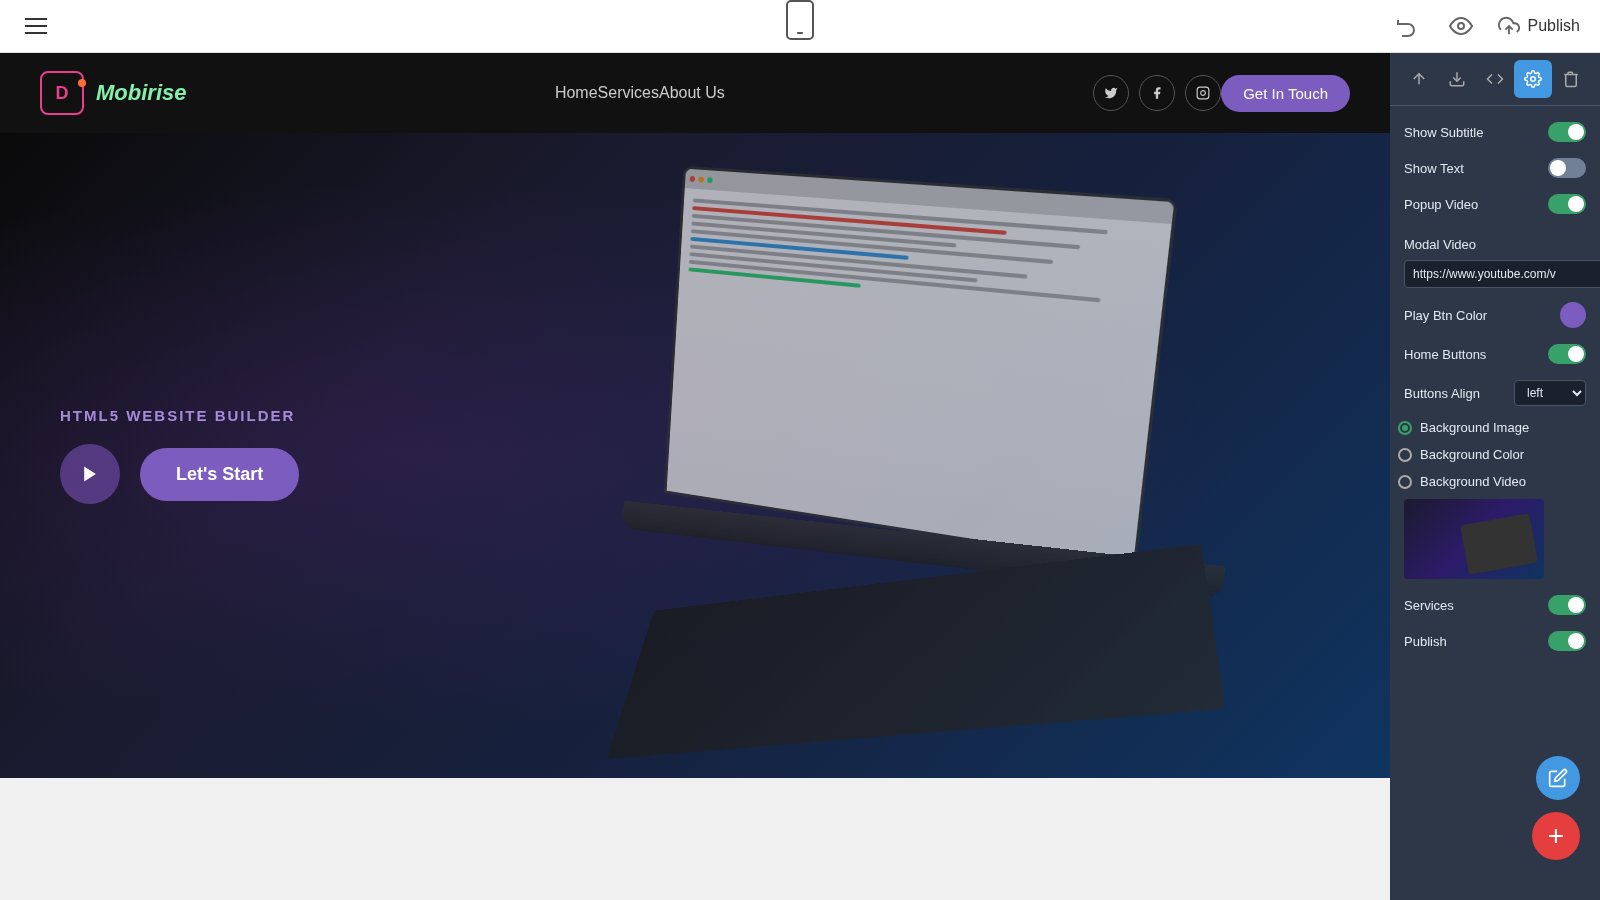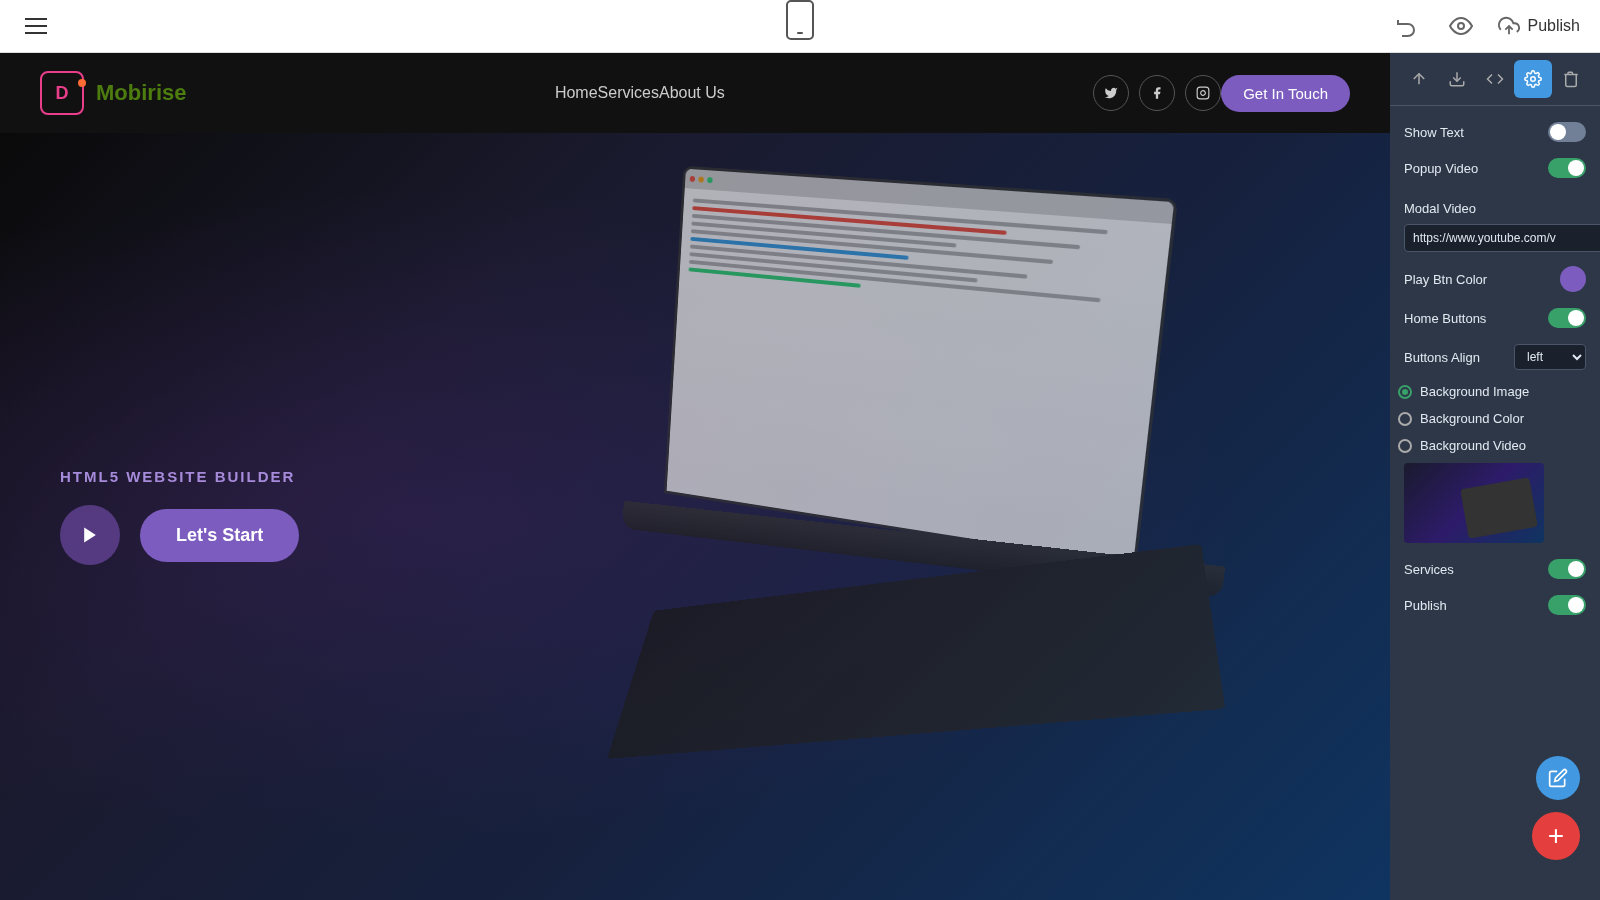--- a/index.html
+++ b/index.html
@@ -62,34 +62,34 @@
       justify-content: space-between;
       padding: 0 40px;
       position: relative;
       z-index: 10;
     }
     .site-logo { display: flex; align-items: center; gap: 12px; }
     .site-logo-icon {
       width: 44px; height: 44px; border: 2px solid #e83e8c; border-radius: 8px; display: flex; align-items: center; justify-content: center; color: #e83e8c; font-size: 20px; position: relative;
     }
     .site-logo-icon::after { content: ''; position: absolute; right: -4px; top: 6px; width: 8px; height: 8px; background: #ff6b35; border-radius: 50%; }
-    .site-logo-text { color: #4d7c0f; font-size: 22px; font-weight: 600; }
+    .site-logo-text { color: #86efac; font-size: 22px; font-weight: 600; font-style: italic; }
 
     .site-nav { display: flex; align-items: center; }
     .site-nav-item { color: #ccc; font-size: 16px; font-weight: 400; cursor: pointer; text-decoration: none; }
     .site-nav-social { display: flex; align-items: center; gap: 10px; }
     .social-icon { width: 36px; height: 36px; border-radius: 50%; border: 1px solid #555; display: flex; align-items: center; justify-content: center; color: #ccc; font-size: 14px; cursor: pointer; }
     .get-in-touch-btn {
       background: #7c5cbf; color: #fff; border: none; border-radius: 25px; padding: 10px 22px; font-size: 15px; cursor: pointer; font-weight: 500;
     }
 
     
     .hero-section {
       width: 100%;
-      height: 767px;
+      height: 645px;
       background: linear-gradient(135deg, #0a0a0a 0%, #1a1a2e 30%, #16213e 60%, #0f3460 100%);
       position: relative;
       display: flex;
       align-items: center;
       padding: 16px 60px;
       overflow: hidden;
     }
 
     
     .laptop-bg {
@@ -440,20 +440,24 @@
       <button class="panel-tool-btn">
         <svg viewBox="0 0 24 24" fill="none" stroke="#aaa" stroke-width="2">
           <polyline points="3,6 5,6 21,6"></polyline>
             <path d="M19 6v14a2 2 0 0 1-2 2H7a2 2 0 0 1-2-2V6m3 0V4a1 1 0 0 1 1-1h4a1 1 0 0 1 1 1v2"></path>
         </svg>
       </button>
     </div>
 
     <div class="panel-settings">
 
+      <div class="setting-row">
+        <span class="setting-label">Show Subtitle</span>
+        <button class="toggle on"></button>
+      </div>
 
       <div class="setting-row">
         <span class="setting-label">Show Text</span>
         <button class="toggle off"></button>
       </div>
 
       <div class="setting-row">
         <span class="setting-label">Popup Video</span>
         <button class="toggle on"></button>
       </div>

